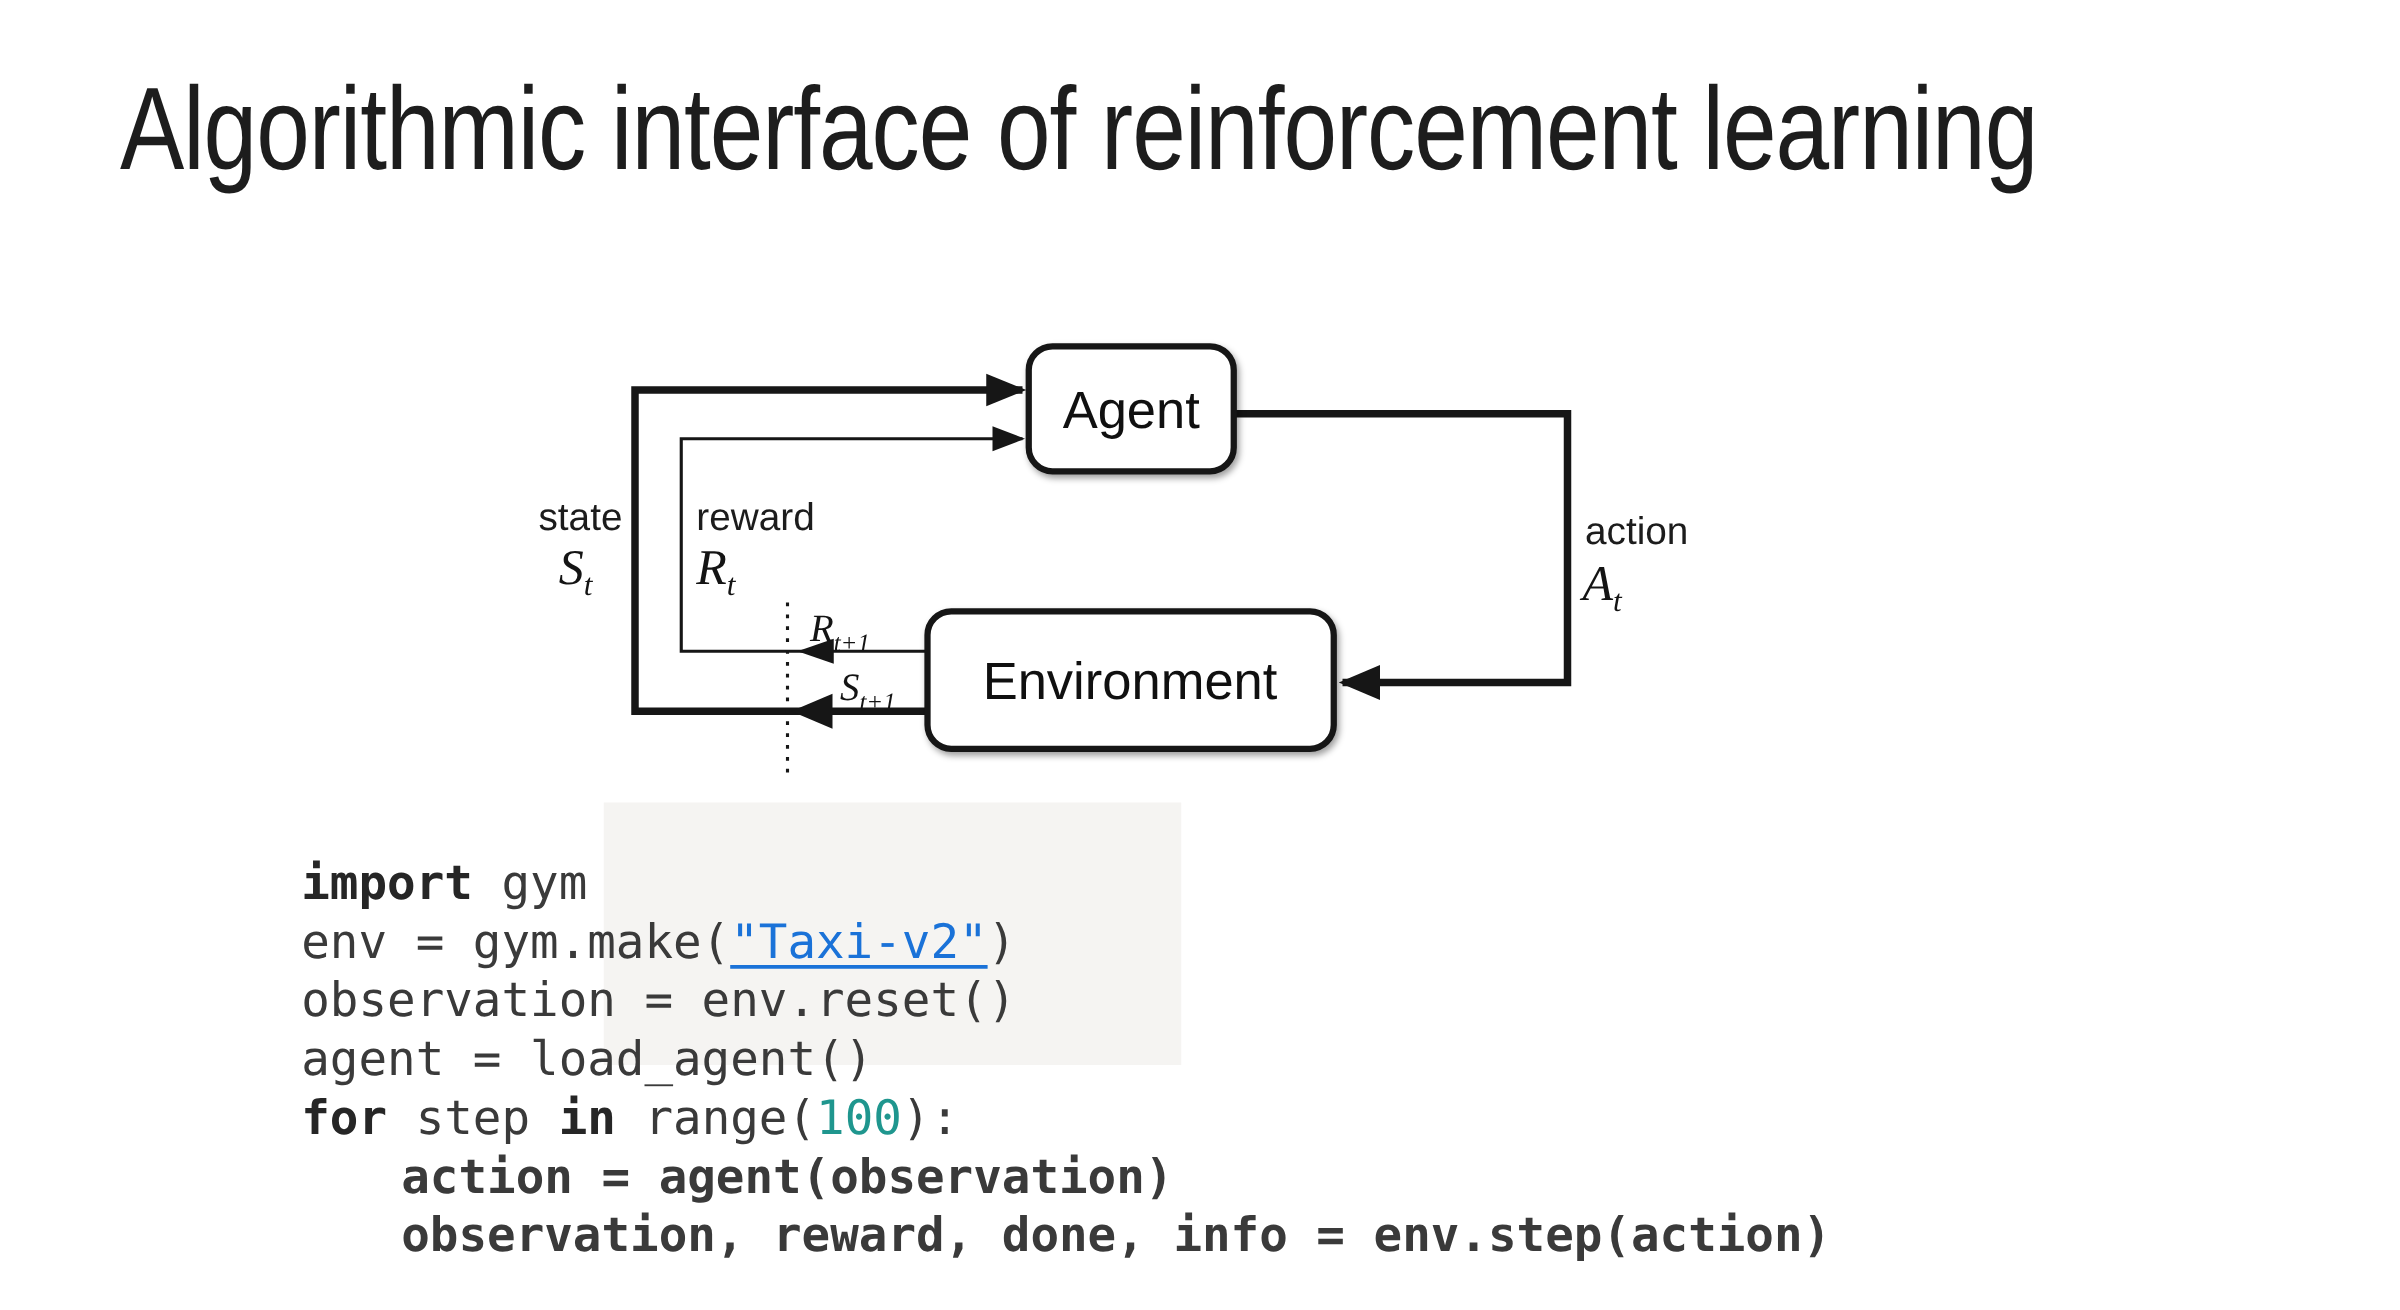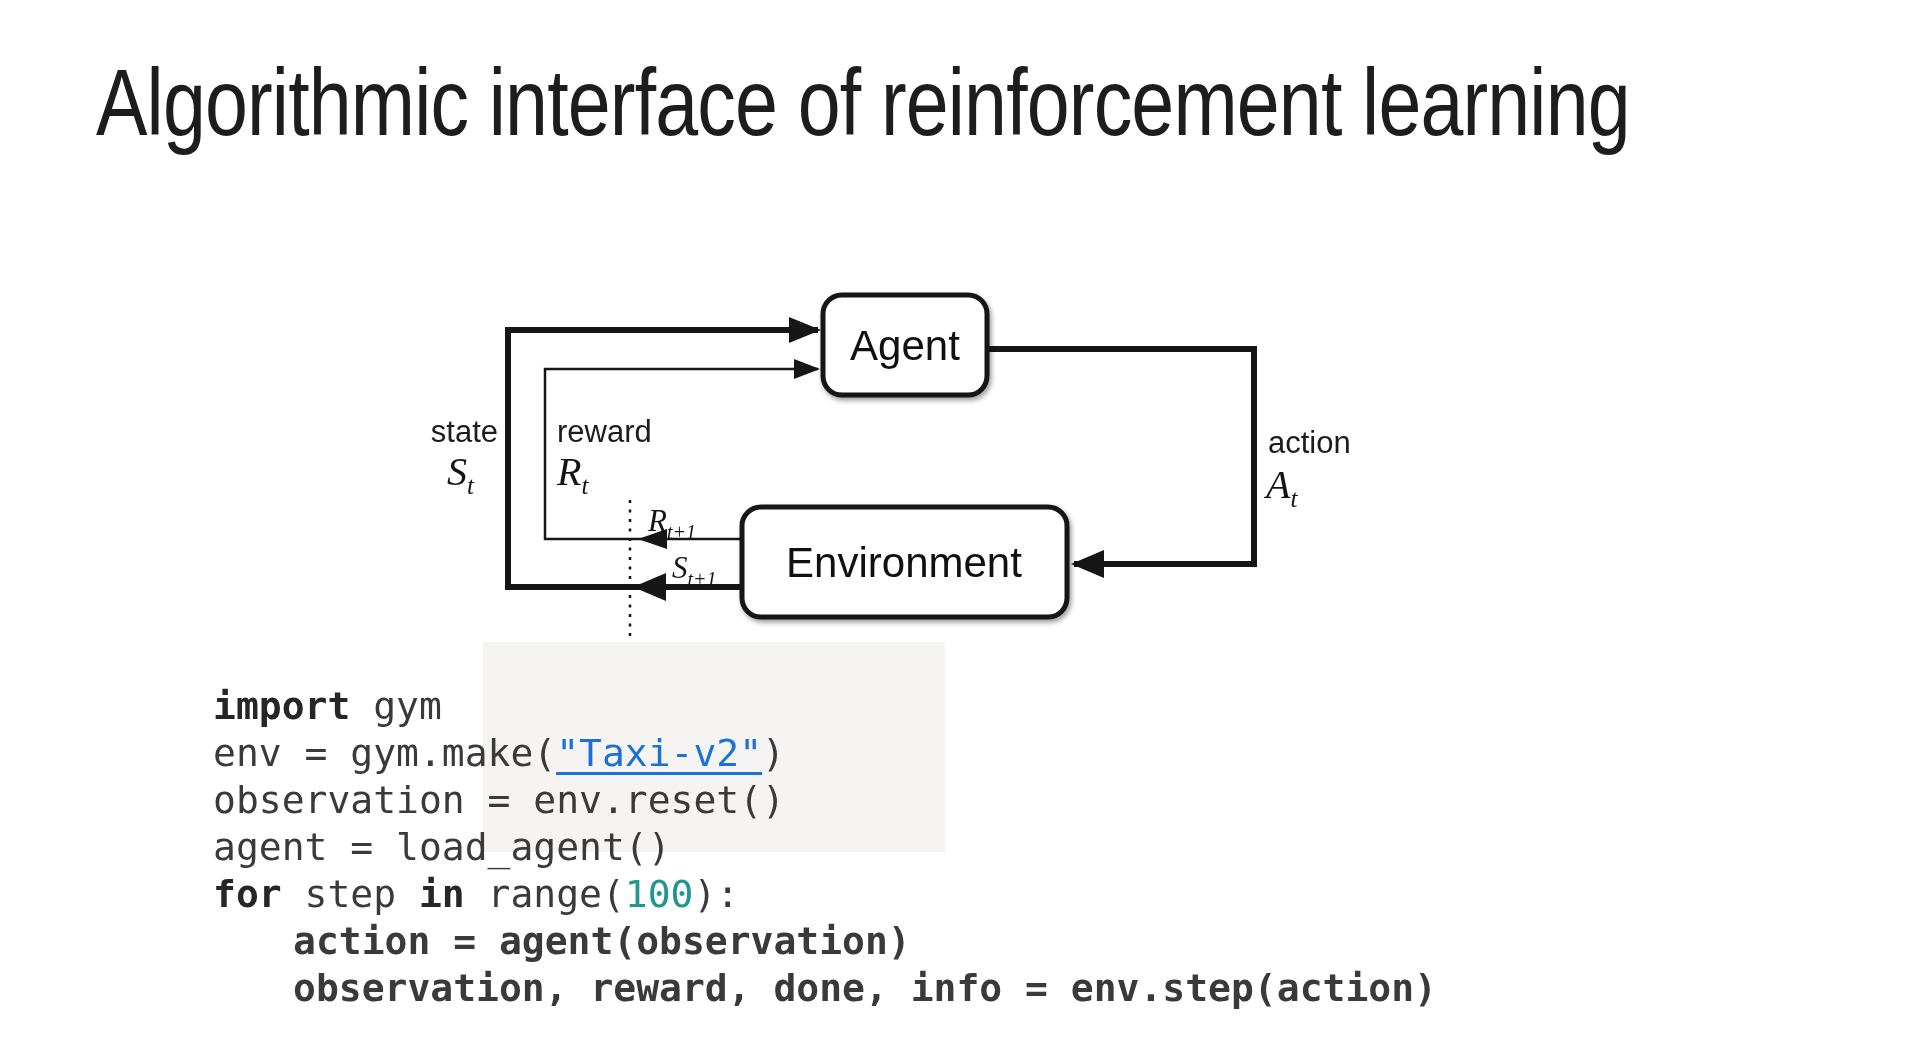--- a/index.html
+++ b/index.html
@@ -37,21 +37,21 @@
     position: absolute;
     left: 483px;
     top: 642px;
     width: 462px;
     height: 210px;
     background: var(--code-bg-gray, #f5f4f2);
   }
   .diagram {
     position: absolute;
     left: 400px;
-    top: 262px;
+    top: 244px;
     width: 1020px;
     height: 430px;
     filter: blur(0.45px);
   }
   .diagram svg { display: block; }
   .rl-box {
     fill: #ffffff;
     stroke: var(--diagram-ink, #161616);
     stroke-width: 5;
     filter: drop-shadow(2.5px 3.5px 2.5px rgba(0,0,0,0.38));
@@ -82,21 +82,21 @@
     position: absolute;
     left: 213px;
     top: 683px;
     margin: 0;
     font-family: "DejaVu Sans Mono", "Liberation Mono", monospace;
     font-size: 38px;
     line-height: 47px;
     color: var(--code-text, #3a3a3a);
     white-space: pre;
   }
-  .code-line { height: 47px; }
+  .code-line { height: 47px; margin-left: 28px; }
   .code-line.ind { padding-left: 80px; font-weight: bold; }
   .code-block .kw { font-weight: bold; color: var(--keyword-dark, #262626); }
   .code-block .num { color: var(--number-teal, #1f968e); }
   .code-block .link {
     color: var(--link-blue, #1a72d8);
     text-decoration: underline;
     text-underline-offset: 6px;
     text-decoration-thickness: 3px;
     cursor: pointer;
   }

